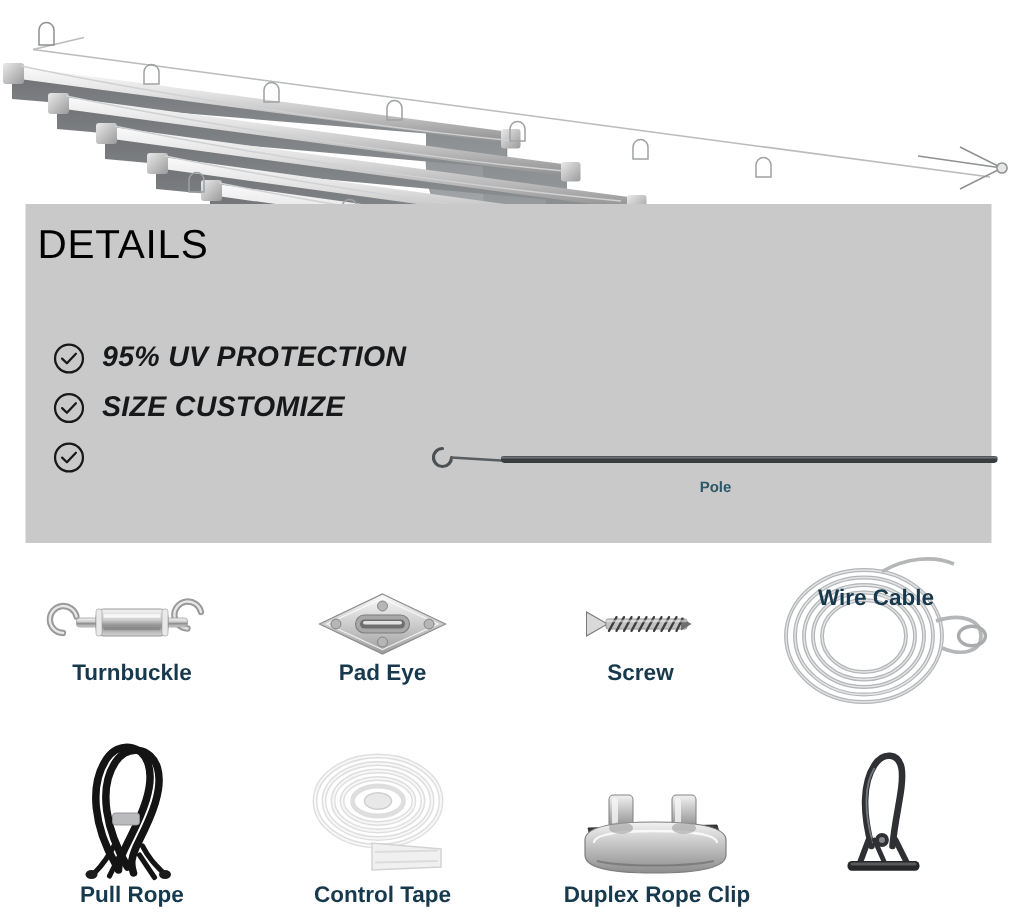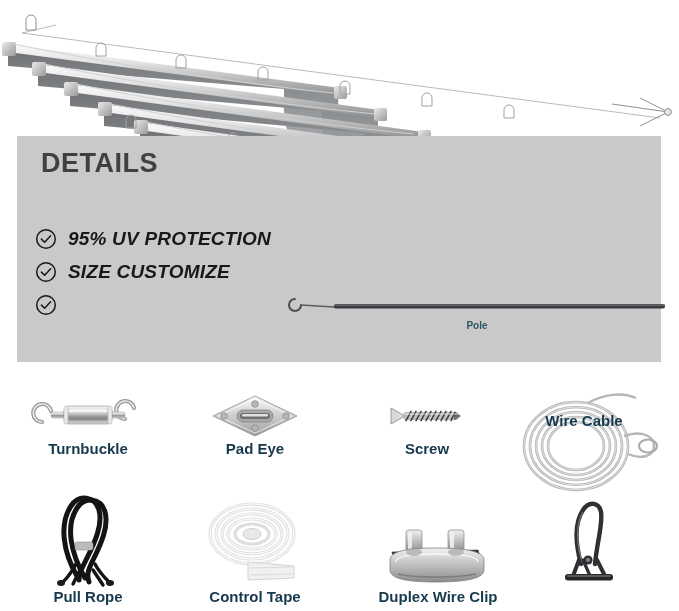--- a/index.html
+++ b/index.html
@@ -6,22 +6,22 @@
   body{width:679px;height:611px;position:relative;overflow:hidden;
        font-family:"Liberation Sans","DejaVu Sans",sans-serif;}
 
   
   #hero{position:absolute;left:0;top:0;width:679px;height:250px;overflow:hidden;}
   #hero svg{display:block;}
 
   
   #details-panel{position:absolute;left:17px;top:136px;width:644px;height:226px;
                  background:#c9c9c9;}
-  #details-title{position:absolute;left:24px;top:12px;font-size:27px;font-weight:bold;
-                 color:#404040;letter-spacing:.5px;}
+  #details-title{position:absolute;left:8px;top:12px;font-size:27px;font-weight:normal;
+                 color:#000000;letter-spacing:.5px;}
   #feature-list{position:absolute;left:18px;top:86px;width:300px;}
   .feature-row{display:flex;align-items:center;height:33px;}
   .check-ic{width:22px;height:22px;flex:0 0 22px;margin-right:11px;}
   .check-ic svg{display:block;}
   .feature-txt{font-size:19px;font-weight:bold;font-style:italic;color:#17181a;
                letter-spacing:.2px;white-space:nowrap;}
 
   
   #pole-wrap{position:absolute;left:265px;top:150px;width:390px;height:60px;}
   #pole-label{position:absolute;left:0;top:34px;width:390px;text-align:center;
@@ -277,21 +277,21 @@
           <path d="M66,25.6 L71,16.4"></path>
         <path d="M71,25.6 L76,16.4"></path>
           <path d="M76,25.6 L80,17.4"></path>
       </g>
       <rect x="29" y="18.2" width="54" height="1.6" rx=".8" fill="#f0f0f0" opacity=".55"></rect>
     </svg>
   </div>
   <div class="acc-label">Screw</div>
 </div>
 
-<div class="acc" style="left:496px;top:390px;width:176px;">
+<div class="acc" style="left:496px;top:368px;width:176px;">
   <div class="acc-img" style="height:62px;position:relative;">
     <svg width="176" height="112" viewBox="0 0 176 112" style="position:absolute;left:0;top:0;">
       <g fill="none" stroke="#b4b6b8" stroke-width="2.6">
         <ellipse cx="80" cy="56" rx="52" ry="44"></ellipse>
         <ellipse cx="80" cy="56" rx="46" ry="39"></ellipse>
         <ellipse cx="80" cy="56" rx="40" ry="34"></ellipse>
         <ellipse cx="80" cy="56" rx="34" ry="29"></ellipse>
         <ellipse cx="80" cy="56" rx="28" ry="24"></ellipse>
       </g>
       <g fill="none" stroke="#e3e5e7" stroke-width=".9">
@@ -372,21 +372,21 @@
       <rect x="34" y="42" width="4" height="18" rx="2" fill="#f6f6f6" opacity=".8"></rect>
       <rect x="76" y="42" width="4" height="18" rx="2" fill="#f6f6f6" opacity=".8"></rect>
       <path d="M18,62 L104,60 L108,74 L22,78 Z" fill="#3a3a3a" stroke="#2a2a2a" stroke-width=".6"></path>
       <path d="M16,70 C16,62 30,58 62,58 C94,58 110,62 110,70 L110,80 C110,88 94,92 62,92 C30,92 16,88 16,80 Z" fill="url(#dw)" stroke="#7e7e7e" stroke-width=".8"></path>
       <path d="M22,72 C22,67 34,64 62,64 C90,64 104,67 104,72" fill="none" stroke="#ffffff" stroke-width="1.6" opacity=".8"></path>
       <path d="M24,84 C40,88 84,88 102,84" fill="none" stroke="#6f6f6f" stroke-width="1.4" opacity=".7"></path>
       <ellipse cx="40" cy="62" rx="8" ry="4" fill="#9d9d9d" opacity=".6"></ellipse>
       <ellipse cx="82" cy="62" rx="8" ry="4" fill="#9d9d9d" opacity=".6"></ellipse>
     </svg>
   </div>
-  <div class="acc-label">Duplex Wire Clip</div>
+  <div class="acc-label">Duplex Rope Clip</div>
 </div>
 
 <div class="acc" style="left:518px;top:490px;width:140px;">
   <div class="acc-img" style="height:98px;">
     <svg width="86" height="98" viewBox="0 0 86 98">
       <path d="M36,74 C30,52 30,32 38,20 C44,11 54,12 56,22 C58,34 52,52 50,74" fill="none" stroke="#2e3033" stroke-width="4.4" stroke-linecap="round"></path>
       <path d="M37,72 C31,52 31,33 38,22" fill="none" stroke="#777a7d" stroke-width="1.2"></path>
       <path d="M34,70 L28,86" fill="none" stroke="#2e3033" stroke-width="4" stroke-linecap="round"></path>
       <path d="M52,70 L60,86" fill="none" stroke="#2e3033" stroke-width="4" stroke-linecap="round"></path>
       <path d="M38,70 L46,88" fill="none" stroke="#2e3033" stroke-width="3.2" stroke-linecap="round"></path>

